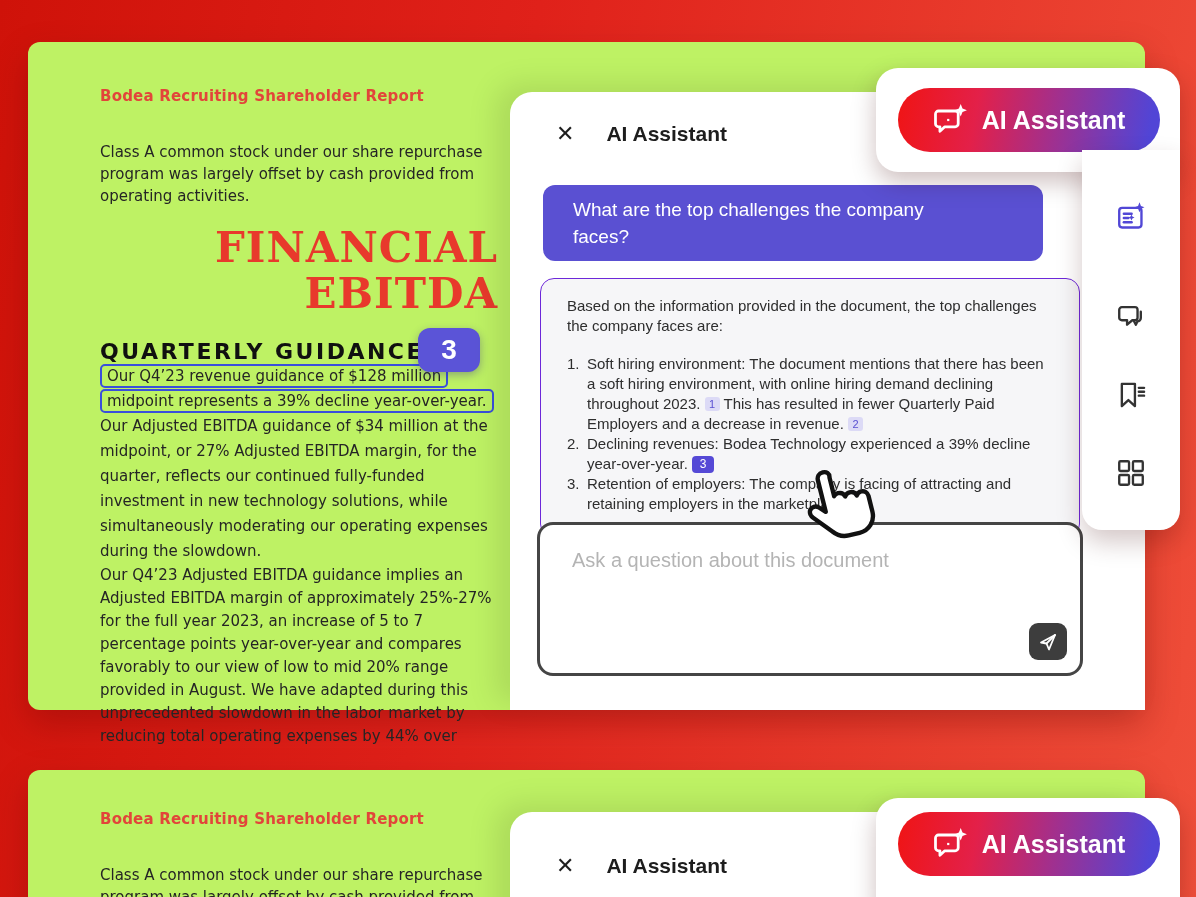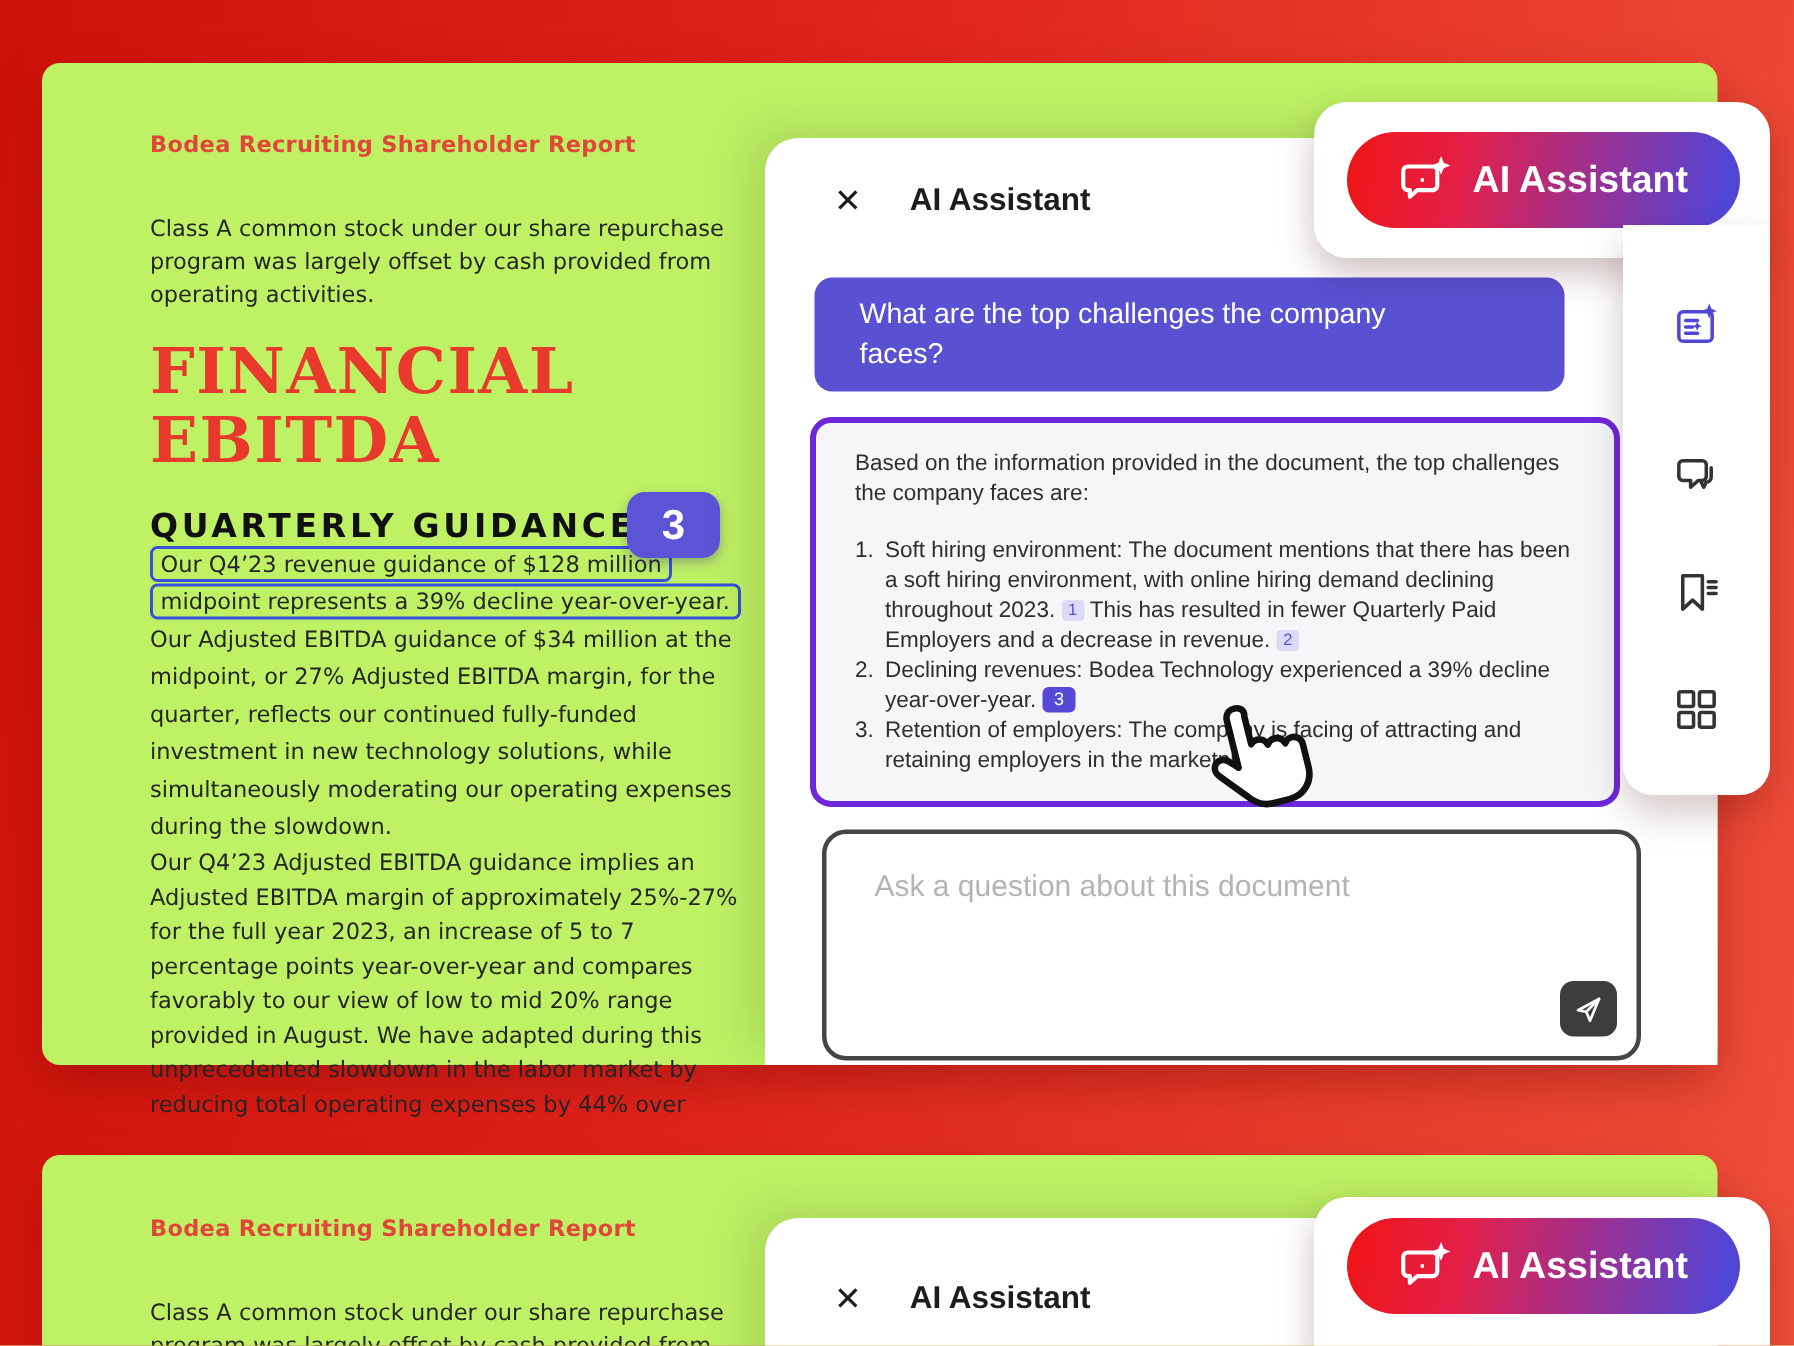--- a/index.html
+++ b/index.html
@@ -15,21 +15,21 @@
   }
   .card-top  { left:28px; top:42px;  width:1117px; height:668px; }
   .card-bottom{ left:28px; top:770px; width:1117px; height:200px; }
 
   
   .doc { position:absolute; left:72px; top:45px; width:398px;
          font-family:"DejaVu Sans", sans-serif; color:#252525; }
   .report-title { font-size:15px; font-weight:bold; color:#e2453a; letter-spacing:.2px; }
   .intro { margin-top:36px; font-size:15px; line-height:22px; }
   .big-title { margin-top:18px; font-family:"DejaVu Serif", serif; font-weight:800;
-               font-size:42px; line-height:46px; color:#e8392c; letter-spacing:1px; }
+               font-size:42px; line-height:46px; color:#e8392c; letter-spacing:1px;text-align:right; }
   .sub-title { margin-top:22px; font-size:22px; font-weight:800; letter-spacing:2.5px; color:#101010; }
   .guidance { font-size:15px; line-height:25px; }
   .outlook  { font-size:15px; line-height:23px; }
   .hl-sentence {
     border:2px solid #3a4fdb; border-radius:5px; padding:1px 5px;
     -webkit-box-decoration-break:clone; box-decoration-break:clone;
   }
   .doc-tag3 {
     position:absolute; left:390px; top:286px; width:62px; height:44px;
     background:#5b54d7; border-radius:12px; color:#fff; font-weight:bold;
@@ -46,38 +46,38 @@
   .panel-header { position:absolute; left:46px; top:30px; display:flex; align-items:center; gap:32px; }
   .close-x { font-size:22px; color:#1d1d1d; cursor:pointer; line-height:1; }
   .panel-title { font-size:21px; font-weight:600; color:#1d1d1d; }
   .question-bubble {
     position:absolute; left:33px; top:93px; width:500px; min-height:73px;
     background:#5a50d2; border-radius:12px; color:#fff;
     font-size:19px; line-height:27px; padding:11px 72px 11px 30px;
   }
   .answer-block {
     position:absolute; left:30px; top:186px; width:540px; height:260px;
-    background:#f6f6f8; border:4px solid #6d28d9; border-radius:14px;
+    background:#f6f6f8; border:1px solid #6d28d9; border-radius:14px;
     padding:17px 26px; font-size:15px; line-height:20px; color:#2e2e2e;
     overflow:hidden;
   }
   .answer-list { margin-top:18px; }
   .answer-item { display:grid; grid-template-columns:20px 1fr; }
   .cite {
     display:inline-block; min-width:15px; height:14px; padding:0 3px;
     border-radius:3px; background:#dcdaf6; color:#5a50d2;
     font-size:11px; line-height:14px; text-align:center; vertical-align:1px; cursor:pointer;
   }
   .cite.solid {
     background:#5549d6; color:#fff; min-width:22px; height:17px;
     line-height:17px; font-size:12px; border-radius:4px;
   }
   .input-box {
-    position:absolute; left:27px; top:461px; width:546px; height:154px;
-    background:#fff; border:3px solid #454545; border-radius:16px;margin-left:11px;
+    position:absolute; left:27px; top:430px; width:546px; height:154px;
+    background:#fff; border:3px solid #454545; border-radius:16px;
   }
   .input-box textarea {
     position:absolute; inset:0; border:none; outline:none; resize:none;
     background:transparent; padding:24px 60px 20px 32px;
     font-family:"Liberation Sans", sans-serif; font-size:20px; color:#333;
   }
   .input-box textarea::placeholder { color:#b4b4b4; }
   .send-btn {
     position:absolute; right:13px; bottom:13px; width:38px; height:37px;
     background:#3d3d3d; border-radius:9px; display:flex;

